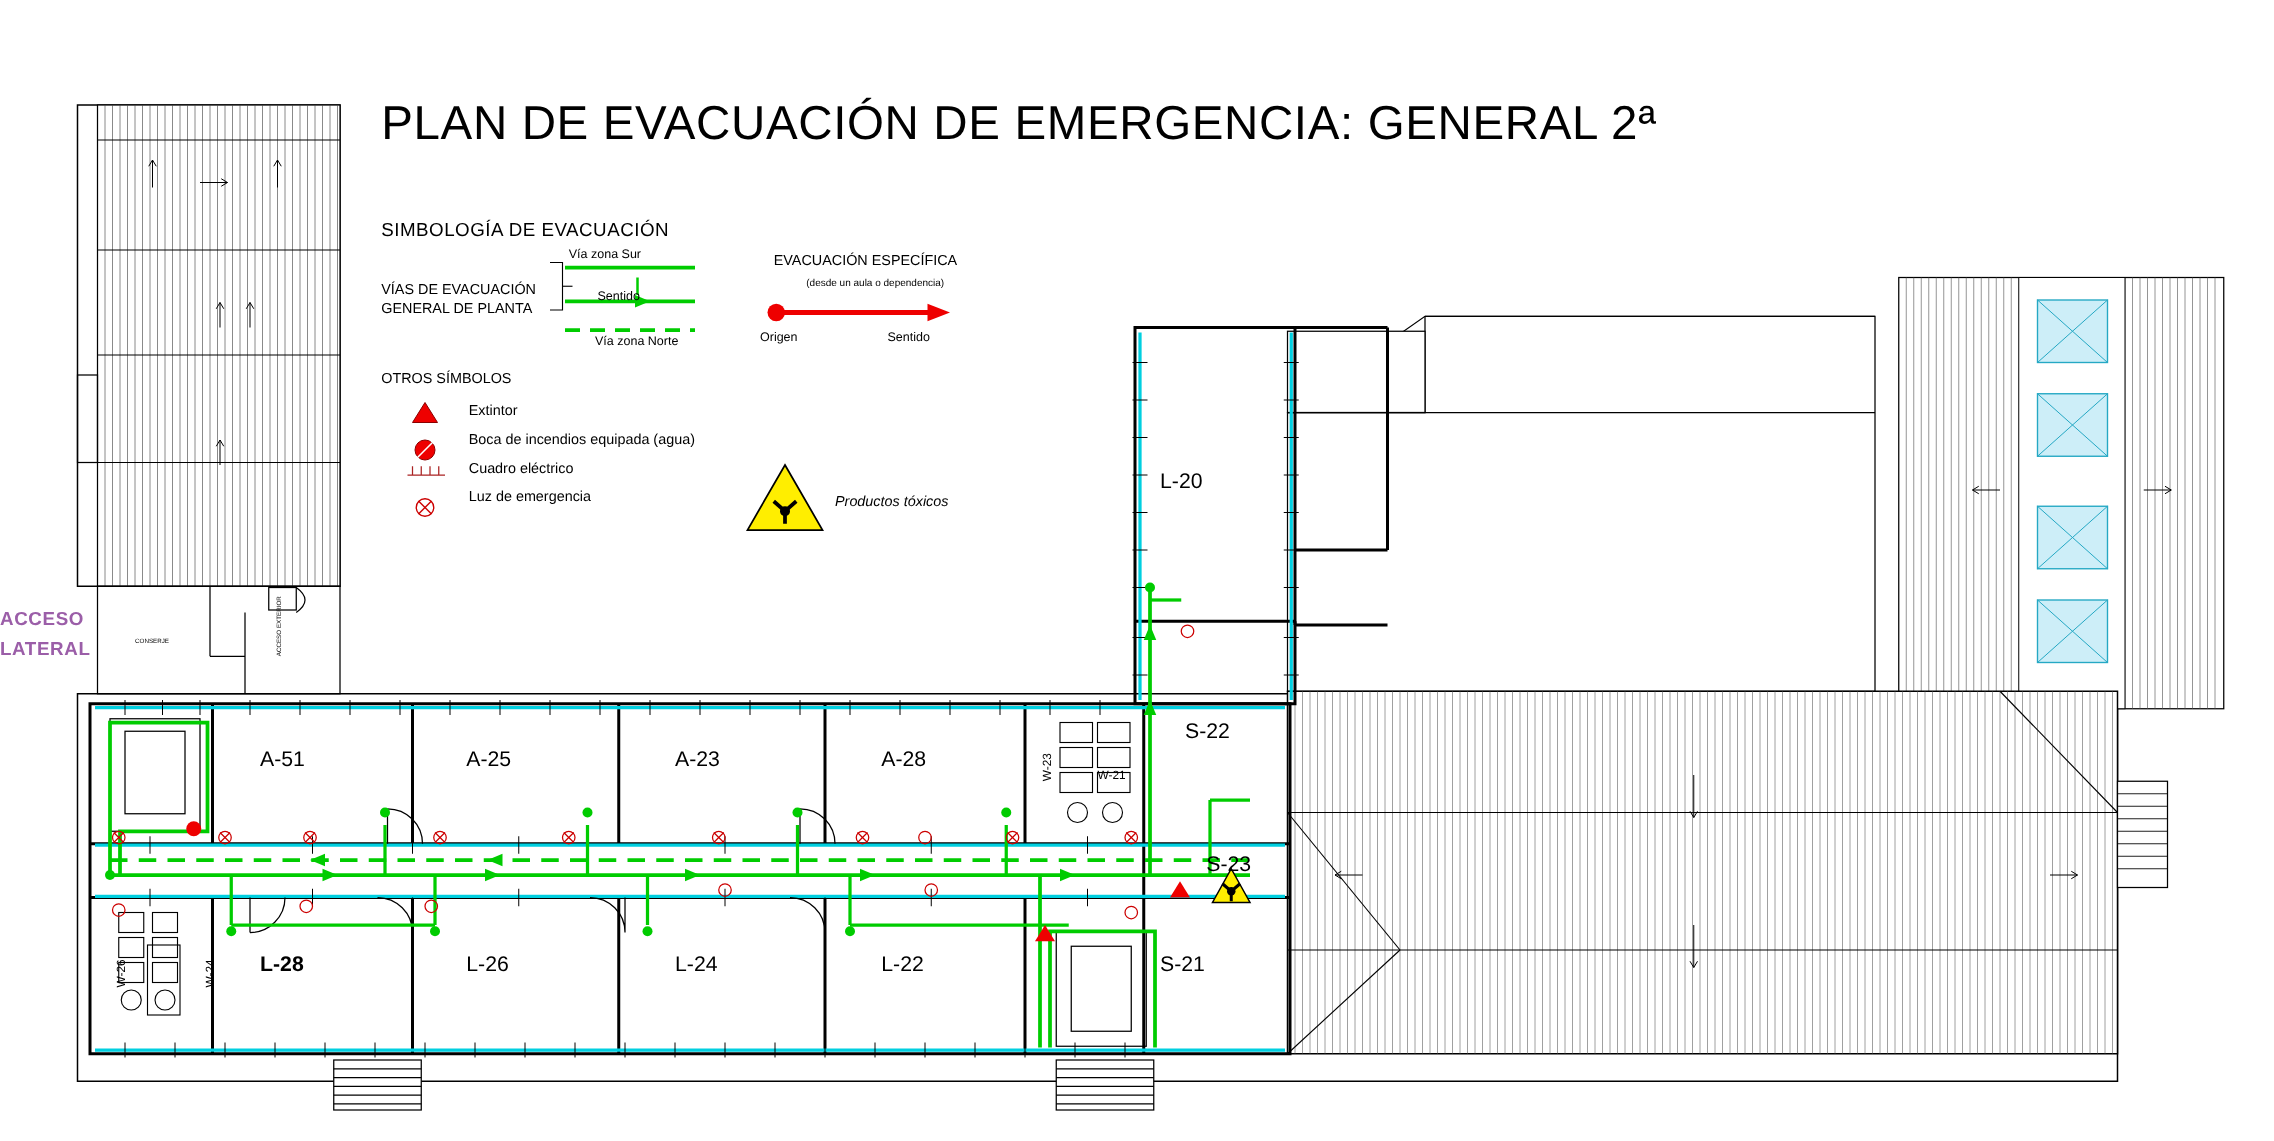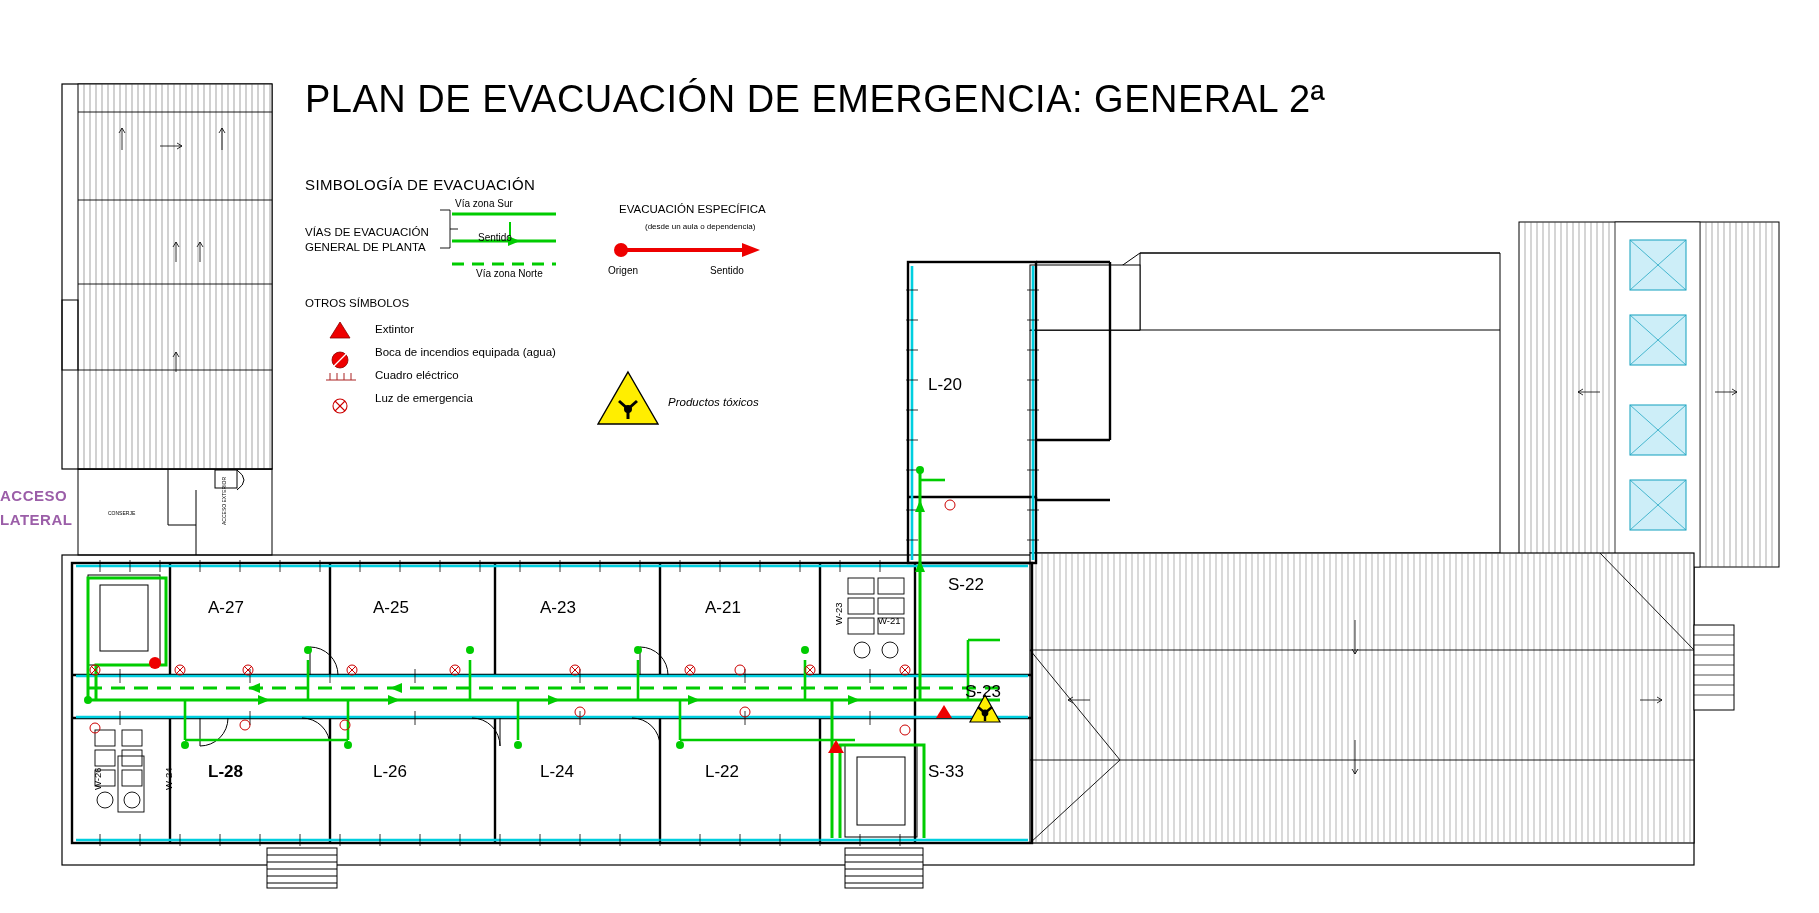--- a/index.html
+++ b/index.html
@@ -715,31 +715,31 @@
 <div class="lbl legend-t" style="left:668px; top:396px;font-style:italic;">Productos tóxicos</div>
 
 <div class="lbl acceso">
   <span>ACCESO</span><br>
   <span>LATERAL</span>
 </div>
 
 <div class="lbl tinytxt" style="left:108px; top:510px;">CONSERJE</div>
 <div class="lbl tinytxt" style="left:221px; top:525px; transform:rotate(-90deg); transform-origin:0 0;">ACCESO  EXTERIOR</div>
 
-<div class="lbl room" style="left:208px; top:598px; width:80px;">A-27</div>
+<div class="lbl room" style="left:208px; top:598px; width:80px;">A-51</div>
 <div class="lbl room" style="left:373px; top:598px; width:80px;">A-25</div>
 <div class="lbl room" style="left:540px; top:598px; width:80px;">A-23</div>
-<div class="lbl room" style="left:705px; top:598px; width:80px;">A-21</div>
+<div class="lbl room" style="left:705px; top:598px; width:80px;">A-28</div>
 
 <div class="lbl room" style="left:208px; top:762px; width:80px;font-weight:bold;">L-28</div>
 <div class="lbl room" style="left:373px; top:762px; width:80px;">L-26</div>
 <div class="lbl room" style="left:540px; top:762px; width:80px;">L-24</div>
 <div class="lbl room" style="left:705px; top:762px; width:80px;">L-22</div>
 
 <div class="lbl room" style="left:928px; top:375px; width:80px;">L-20</div>
 <div class="lbl room" style="left:948px; top:575px; width:80px;">S-22</div>
 <div class="lbl room" style="left:965px; top:682px; width:80px;">S-23</div>
-<div class="lbl room" style="left:928px; top:762px; width:80px;">S-33</div>
+<div class="lbl room" style="left:928px; top:762px; width:80px;">S-21</div>
 
 <div class="lbl vroom" style="left:92px; top:790px; transform:rotate(-90deg);">W-26</div>
 <div class="lbl vroom" style="left:163px; top:790px; transform:rotate(-90deg);">W-24</div>
 <div class="lbl vroom" style="left:833px; top:625px; transform:rotate(-90deg);">W-23</div>
 <div class="lbl vroom" style="left:878px; top:615px;">W-21</div>
 
 </body></html>

